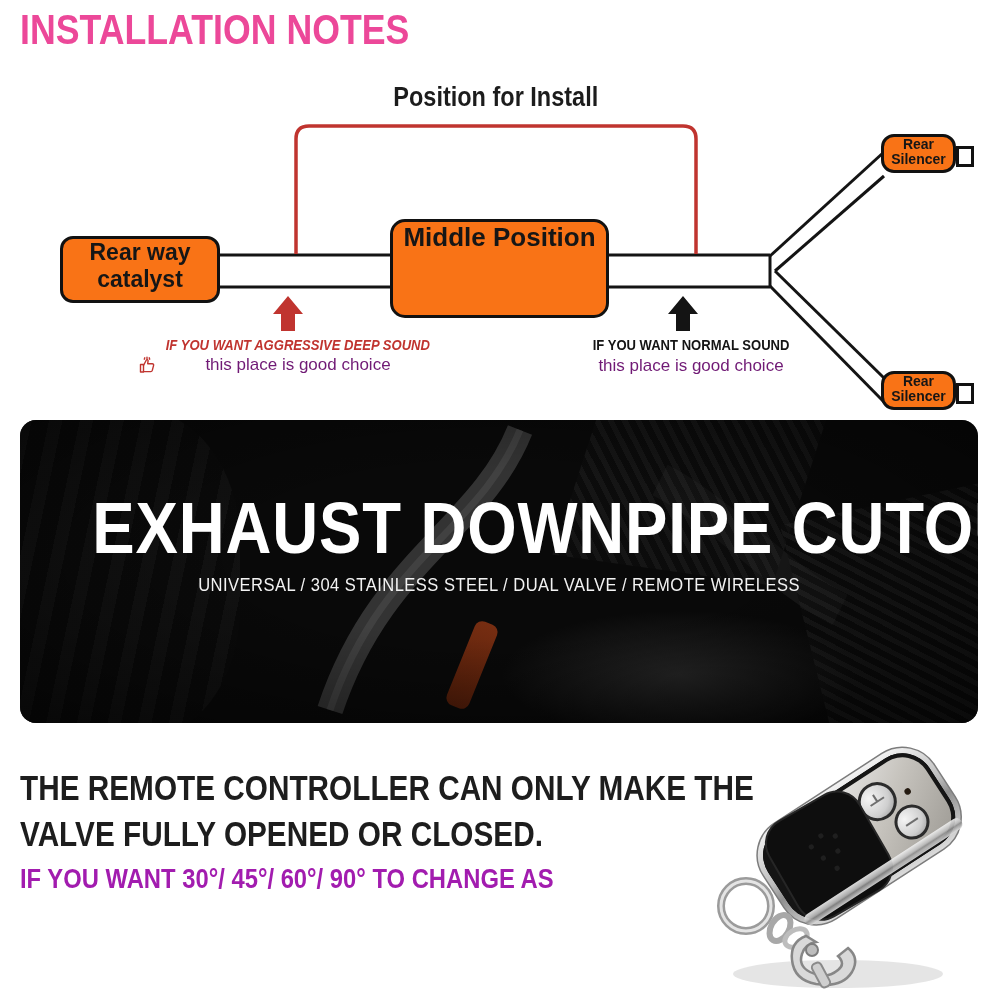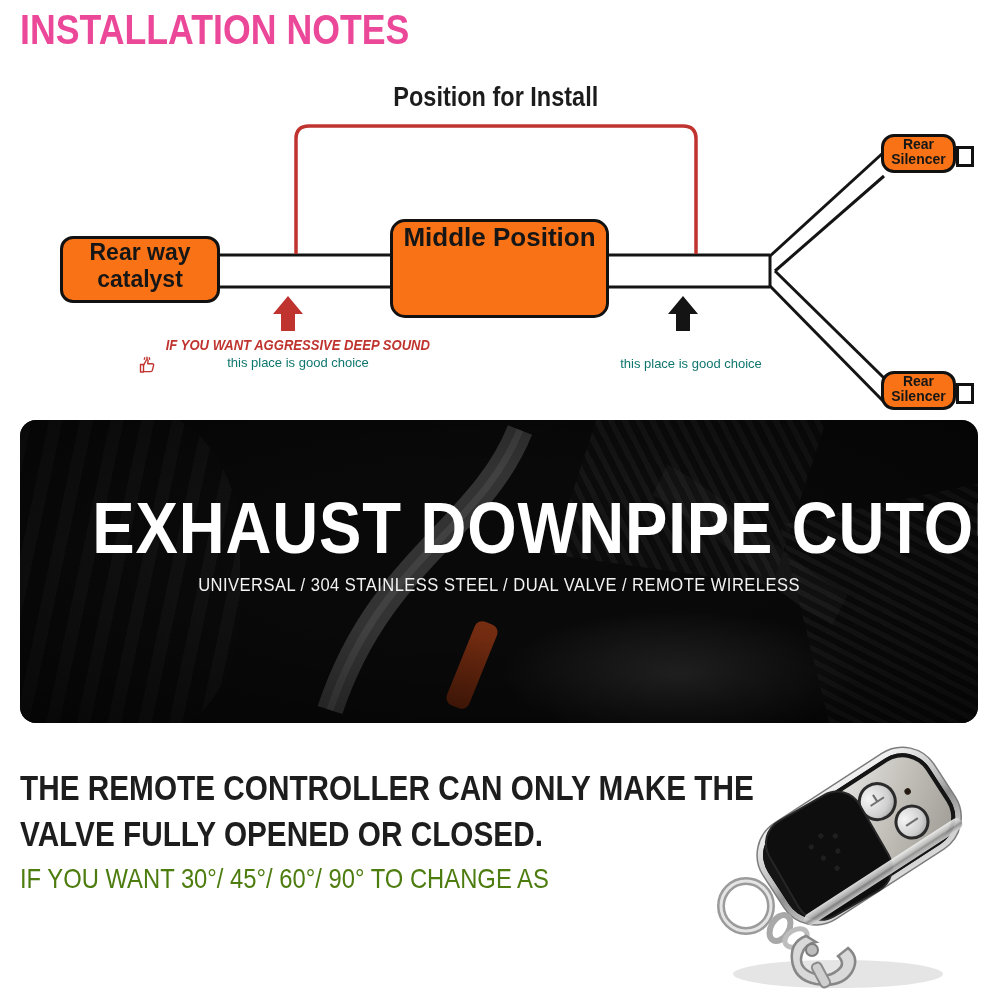--- a/index.html
+++ b/index.html
@@ -22,21 +22,21 @@
   .box-middle{left:377px;top:219px;width:219px;height:99px;border-radius:15px;font-size:26px;}
   .box-rear{width:75px;height:39px;border-radius:13px;font-size:14px;line-height:15px;}
   .box-rear-top{left:868px;top:134px;}
   .box-rear-bottom{left:868px;top:371px;}
   .tip{position:absolute;width:12px;height:15px;background:#fff;border:3px solid #111;box-sizing:content-box;}
   .tip-top{left:943px;top:146px;}
   .tip-bottom{left:943px;top:383px;}
   .pfi{left:333px;top:82px;width:300px;text-align:center;font-size:27px;font-weight:bold;color:#1c1c1c;}
   .ann-title{width:320px;text-align:center;font-size:15px;font-weight:bold;}
   .ann-sub{width:320px;display:flex;align-items:center;justify-content:center;gap:6px;
-           font-size:13px;color:#0f766e;}
+           font-size:17px;color:#701a75;}
   .red{color:#c0342f;font-style:italic;}
 
   
   .banner{left:20px;top:420px;width:958px;height:303px;border-radius:16px;background:#090909;overflow:hidden;}
   .banner .art{position:absolute;inset:0;}
   .tire{position:absolute;left:-30px;top:-10px;width:250px;height:330px;
         background:repeating-linear-gradient(102deg,#191919 0 13px,#0b0b0b 13px 30px);
         opacity:.55;border-radius:0 40% 40% 0;}
   .carbon1{position:absolute;left:560px;top:-20px;width:220px;height:170px;transform:skew(-18deg,8deg);
         background:repeating-linear-gradient(48deg,#222 0 5px,#0e0e0e 5px 11px);opacity:.5;}
@@ -47,21 +47,21 @@
   .orangepart{position:absolute;left:440px;top:200px;width:24px;height:90px;transform:rotate(22deg);
         background:linear-gradient(#8a3413,#5e2009);border-radius:8px;opacity:.85;}
   .vignette{position:absolute;inset:0;background:radial-gradient(ellipse at 50% 45%,rgba(0,0,0,0) 35%,rgba(0,0,0,.55) 100%);}
   .banner-title{left:0;top:486px;width:958px;text-align:center;font-size:73px;font-weight:bold;
         color:#fff;letter-spacing:1px;}
   .banner-sub{left:0;top:575px;width:958px;text-align:center;font-size:18px;color:#f3f3f3;letter-spacing:.5px;}
   .banner-title,.banner-sub{position:absolute;left:20px;width:958px;}
 
   
   .note-black{left:20px;font-size:35px;font-weight:bold;color:#1d1d1d;}
-  .note-red{left:20px;font-size:28px;font-weight:normal;color:#4d7c0f;}
+  .note-red{left:20px;font-size:28px;font-weight:bold;color:#a21caf;}
   .nb1{top:768px;} .nb2{top:814px;} .nr1{top:863px;} .nr2{top:898px;}
 
   
   .remote{left:688px;top:738px;width:302px;height:260px;}
 </style>
 </head>
 <body>
 
 <div class="page">
 
@@ -124,20 +124,23 @@
       <svg width="20" height="20" viewBox="0 0 20 20">
         <g stroke="#c0342f" stroke-width="1.4" fill="none" stroke-linecap="round" stroke-linejoin="round">
           <path d="M2.5 9.5 H5.5 V17 H2.5 Z"></path>
           <path d="M5.5 10.5 L8.2 5.2 c.5-1 2-.6 1.9.5 l-.4 3 h4.6 c.9 0 1.5.8 1.3 1.6 l-1.3 5.1 c-.2.7-.8 1.2-1.5 1.2 H5.5"></path>
           <path d="M6.8 2.8 l-.5 1.4 M9 2.2 v1.5 M11.2 2.8 l.5 1.4"></path>
         </g>
       </svg>
       <span>this place is good choice</span>
     </div>
 
+    <div class="abs ann-title" style="left:518px;top:336px;color:#141414;">
+      <span class="condC">IF YOU WANT NORMAL SOUND</span>
+    </div>
     <div class="abs ann-sub" style="left:518px;top:356px;">
       <span>this place is good choice</span>
     </div>
   </div>
 
   <div class="abs banner">
     <div class="art">
       <div class="tire"></div>
       <svg width="958" height="303" viewBox="0 0 958 303" style="position:absolute;left:0;top:0;opacity:.65;">
         <path d="M500 10 C 460 110 360 140 310 290" stroke="#4a4a4a" stroke-width="26" fill="none"></path>

